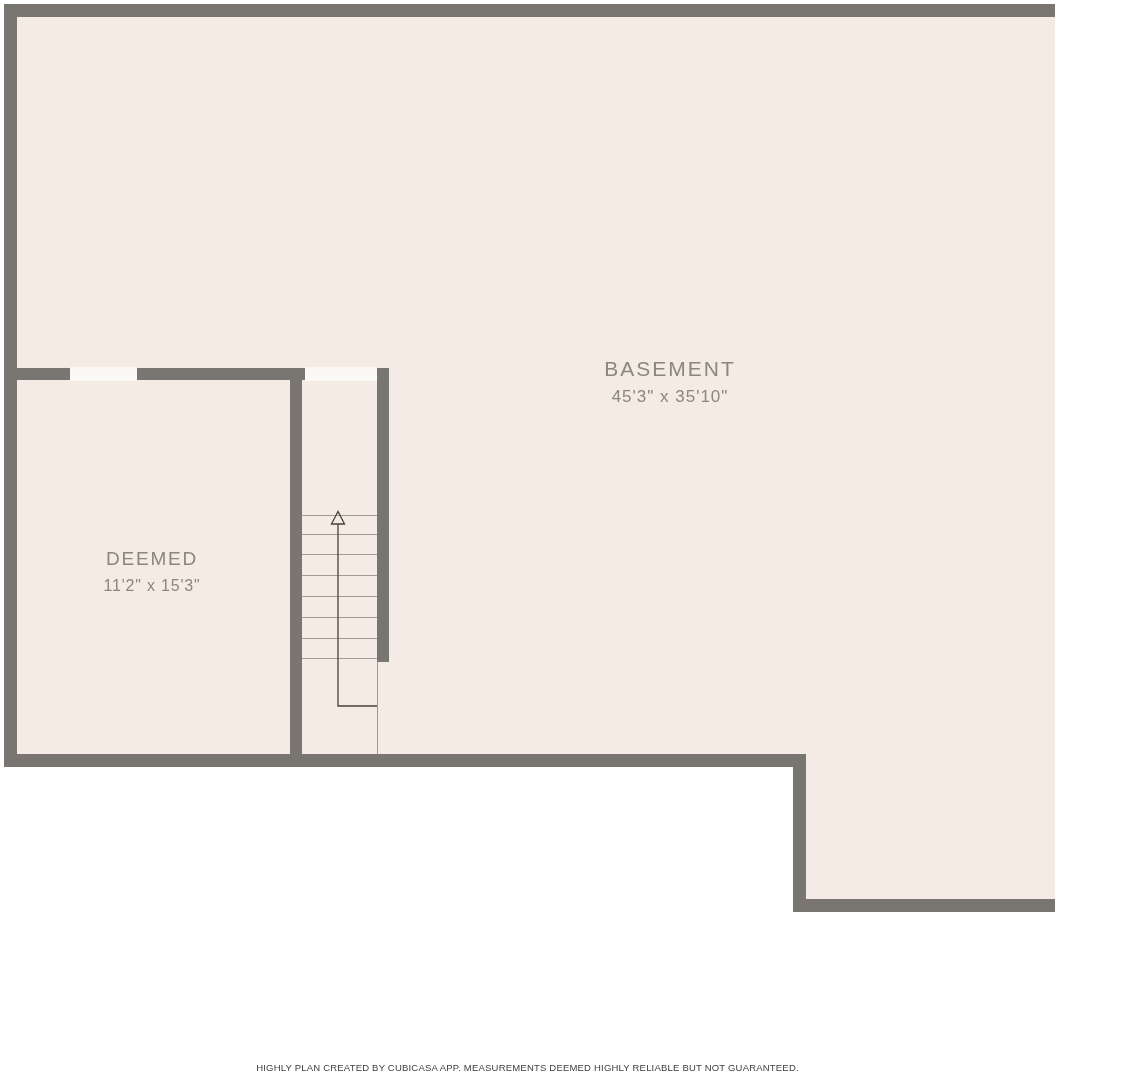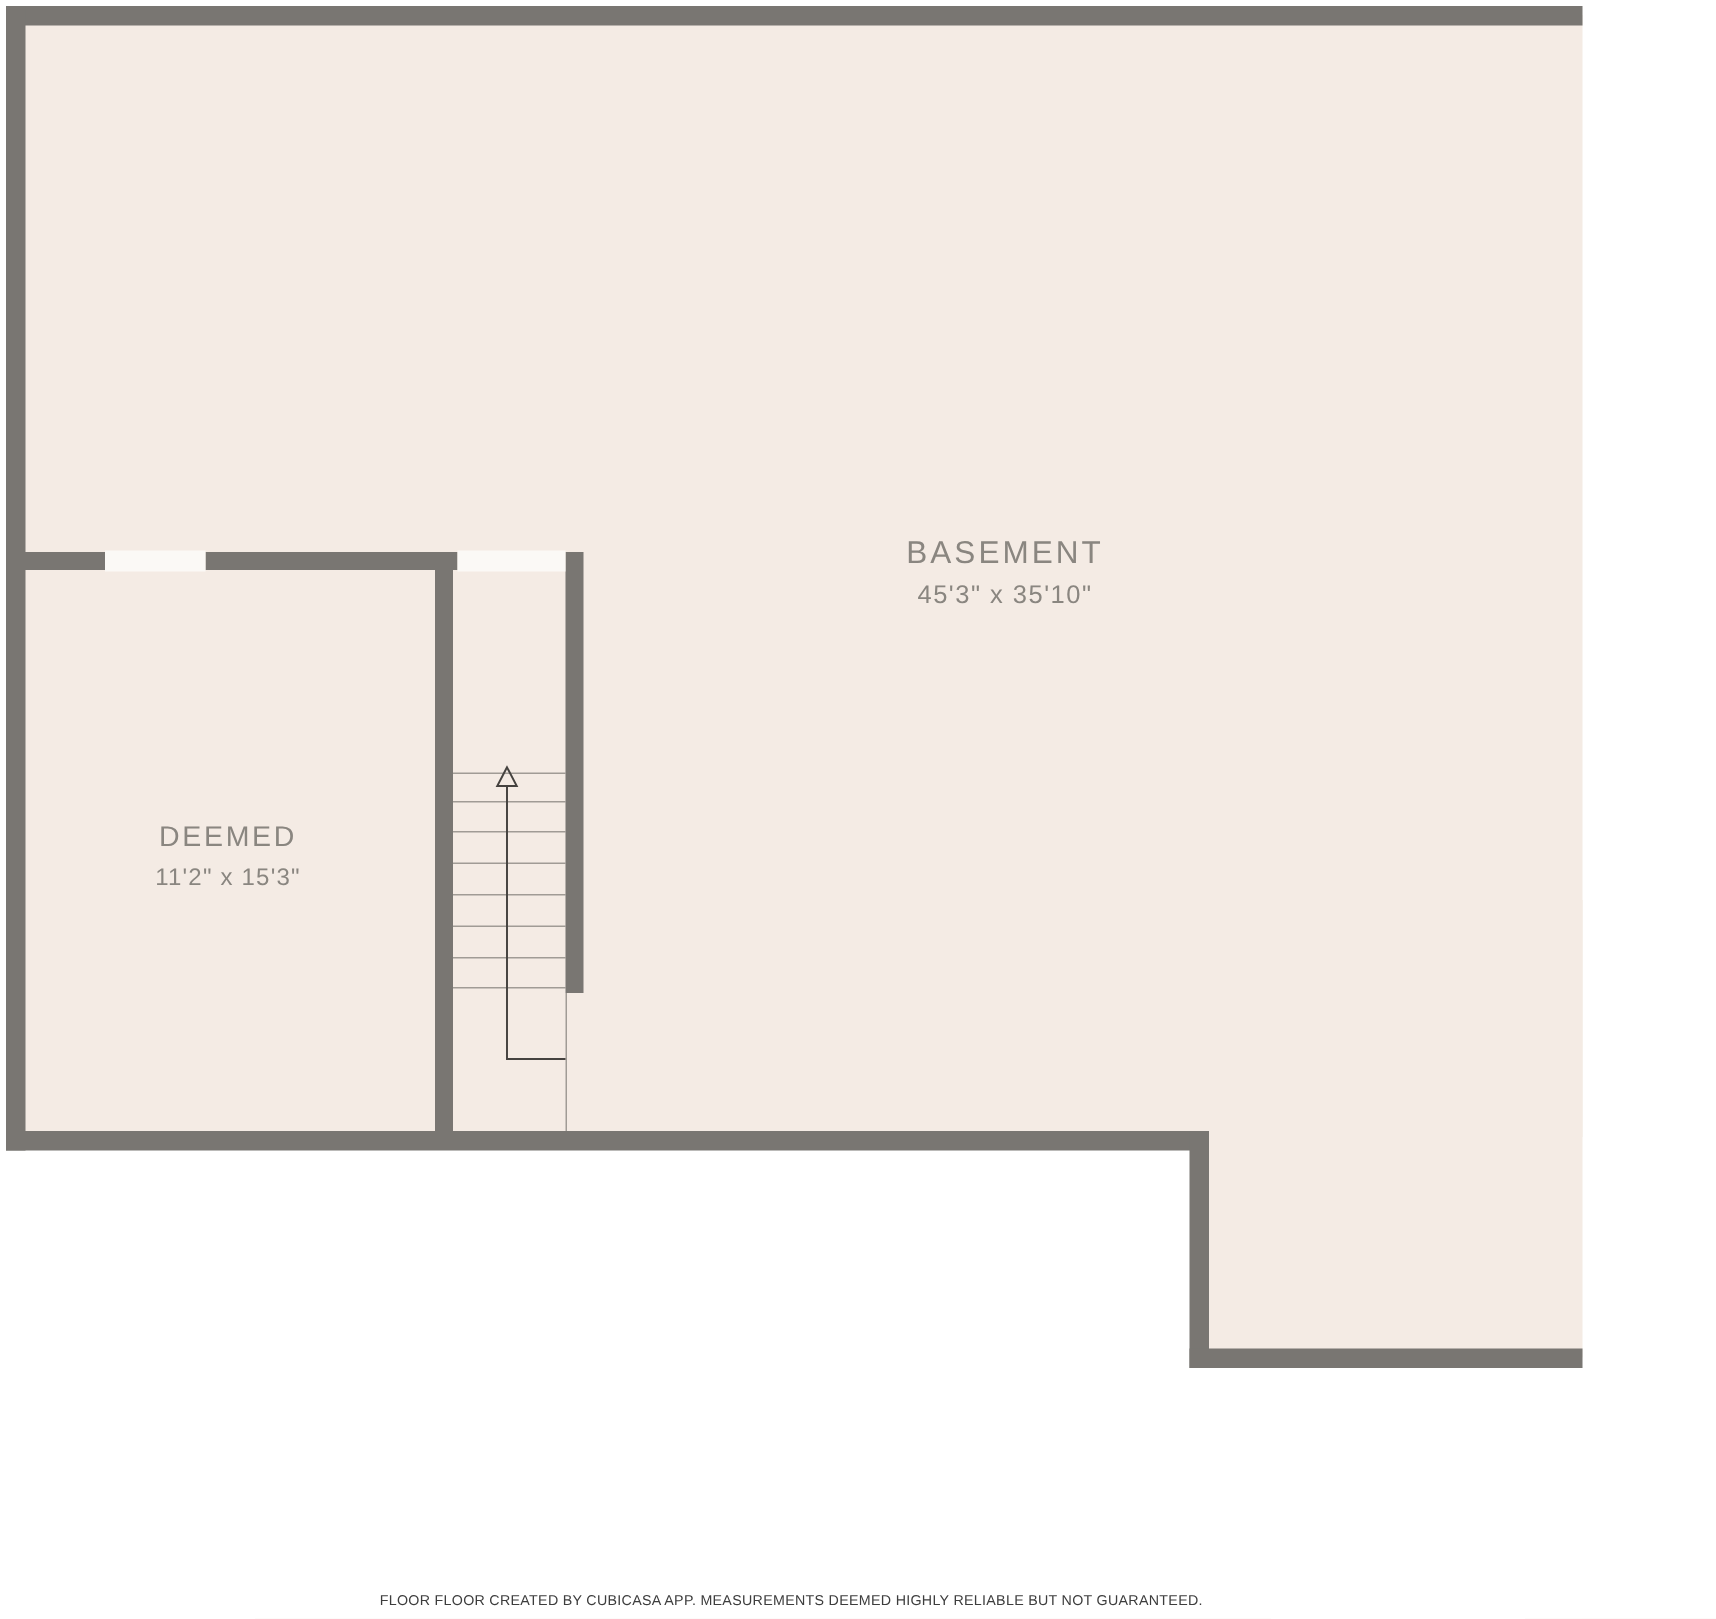--- a/index.html
+++ b/index.html
@@ -176,15 +176,15 @@
 
     <path d="M1131 409 L1087 453 A62 62 0 0 0 1131 470.5" fill="none" stroke="#8e8b87" stroke-width="1.5"></path>
     <path d="M1131 531 L1087 487 A62 62 0 0 1 1131 470.5" fill="none" stroke="#8e8b87" stroke-width="1.5"></path>
   </svg>
 
   <div class="room-label basement-name">BASEMENT</div>
   <div class="room-label basement-dims">45'3" x 35'10"</div>
   <div class="room-label storage-name">DEEMED</div>
   <div class="room-label storage-dims">11'2" x 15'3"</div>
 
-  <div class="footer-note">FLOOR FLOOR CREATED BY CUBICASA APP. MEASUREMENTS DEEMED HIGHLY RELIABLE BUT NOT GUARANTEED.</div>
+  <div class="footer-note">HIGHLY PLAN CREATED BY CUBICASA APP. MEASUREMENTS DEEMED HIGHLY RELIABLE BUT NOT GUARANTEED.</div>
 
 </div>
 
 </body></html>

